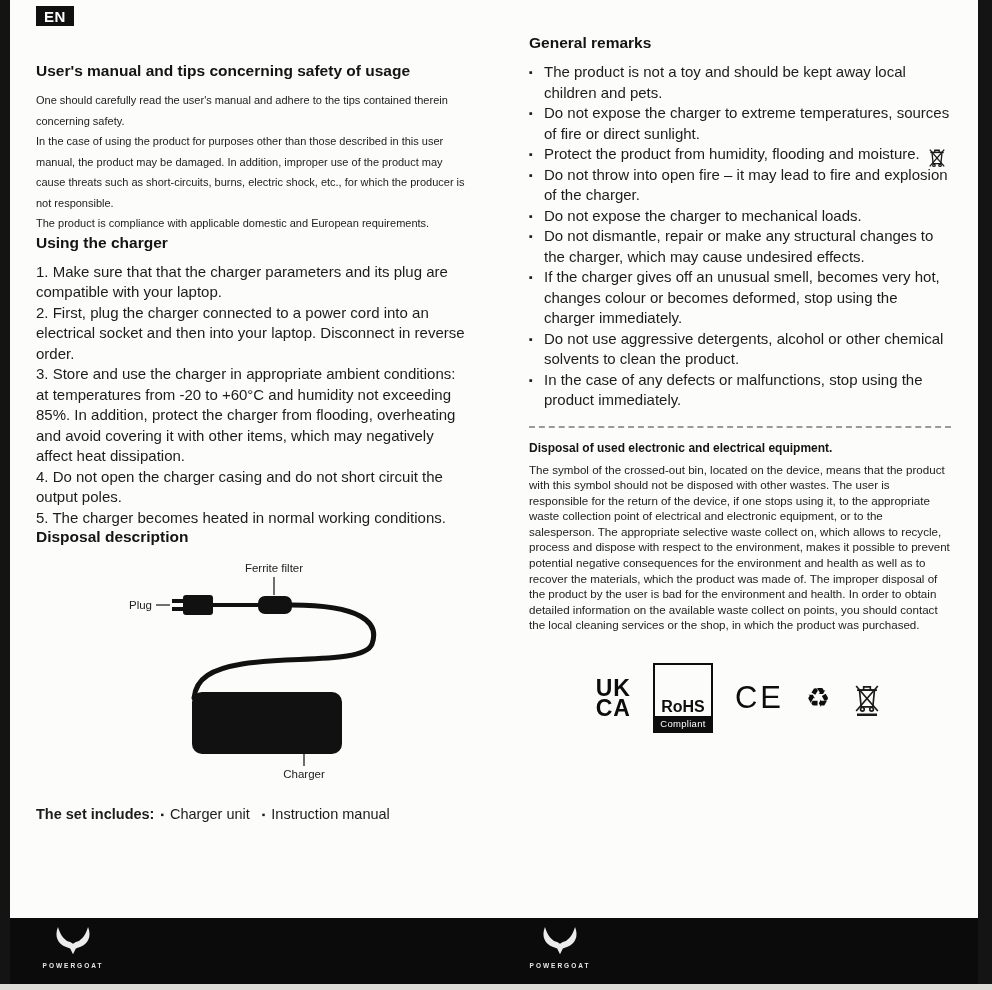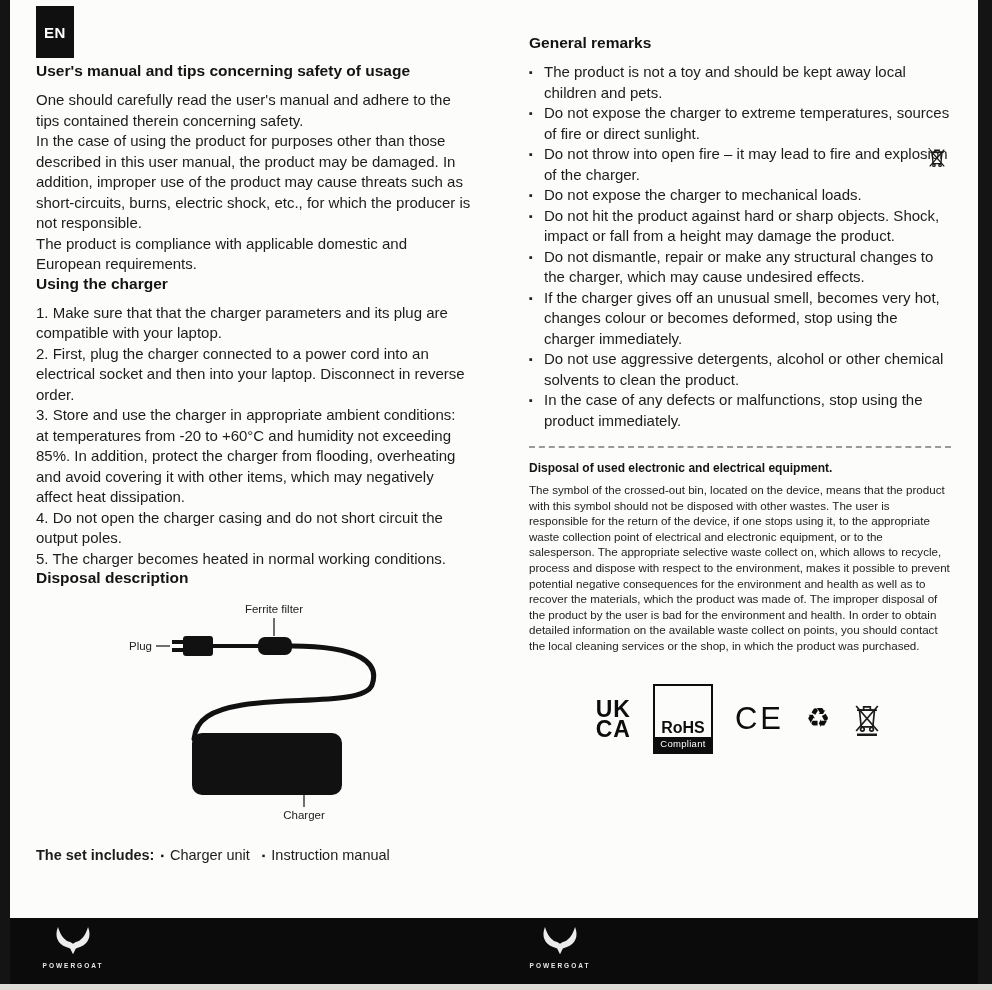--- a/index.html
+++ b/index.html
@@ -9,29 +9,29 @@
     background:#141414;
     font-family:"Liberation Sans", sans-serif;
     color:#1c1c1c;
     overflow:hidden;
   }
   .page {
     position:absolute; left:10px; right:14px; top:0; bottom:72px;
     background:#fcfcfa;
   }
   .en-badge {
-    position:absolute; left:26px; top:6px; width:38px; height:52px;
+    position:absolute; left:26px; top:6px; width:38px; height:20px;
     background:#101010; color:#fff; font-weight:bold; font-size:15px;
     display:flex; align-items:center; justify-content:center; letter-spacing:.5px;
   }
   .col-left  { position:absolute; left:26px;  top:62px; width:436px; }
   .col-right { position:absolute; left:519px; top:34px; width:422px; }
   h2 { font-size:15.5px; font-weight:700; margin:0 0 10px; color:#141414; }
   .mt { }
-  .para p { font-size:15px; line-height:20.5px; }
+  .para p { font-size:11px; line-height:20.5px; }
   .steps p { font-size:15px; line-height:20.5px; }
   ul.bullets { list-style:none; }
   ul.bullets li {
     position:relative; padding-left:15px;
     font-size:15px; line-height:20.5px;
   }
   ul.bullets li::before {
     content:"▪"; position:absolute; left:0; top:0; font-size:11px; line-height:20.5px;
   }
   .divider {
@@ -128,23 +128,23 @@
   </div>
 
   <div class="col-right">
 
     <h2>General remarks</h2>
 
     <ul class="bullets">
 
     <li>The product is not a toy and should be kept away local children and pets.</li>
         <li>Do not expose the charger to extreme temperatures, sources of fire or direct sunlight.</li>
+        <li>Protect the product from humidity, flooding and moisture.</li>
         <li>Do not throw into open fire – it may lead to fire and explosion of the charger.</li>
         <li>Do not expose the charger to mechanical loads.</li>
-        <li>Do not hit the product against hard or sharp objects. Shock, impact or fall from a height may damage the product.</li>
         <li>Do not dismantle, repair or make any structural changes to the charger, which may cause undesired effects.</li>
         <li>If the charger gives off an unusual smell, becomes very hot, changes colour or becomes deformed, stop using the charger immediately.</li>
         <li>Do not use aggressive detergents, alcohol or other chemical solvents to clean the product.</li>
         <li>In the case of any defects or malfunctions, stop using the product immediately.</li>
       </ul>
 
     <svg class="weee-small" viewBox="0 0 36 42" width="20" height="24">
       <g fill="none" stroke="#1a1a1a" stroke-width="2.4">
         <path d="M9 11 L27 11 L25 31 L11 31 Z"></path>
         <line x1="6" y1="11" x2="30" y2="11"></line>

